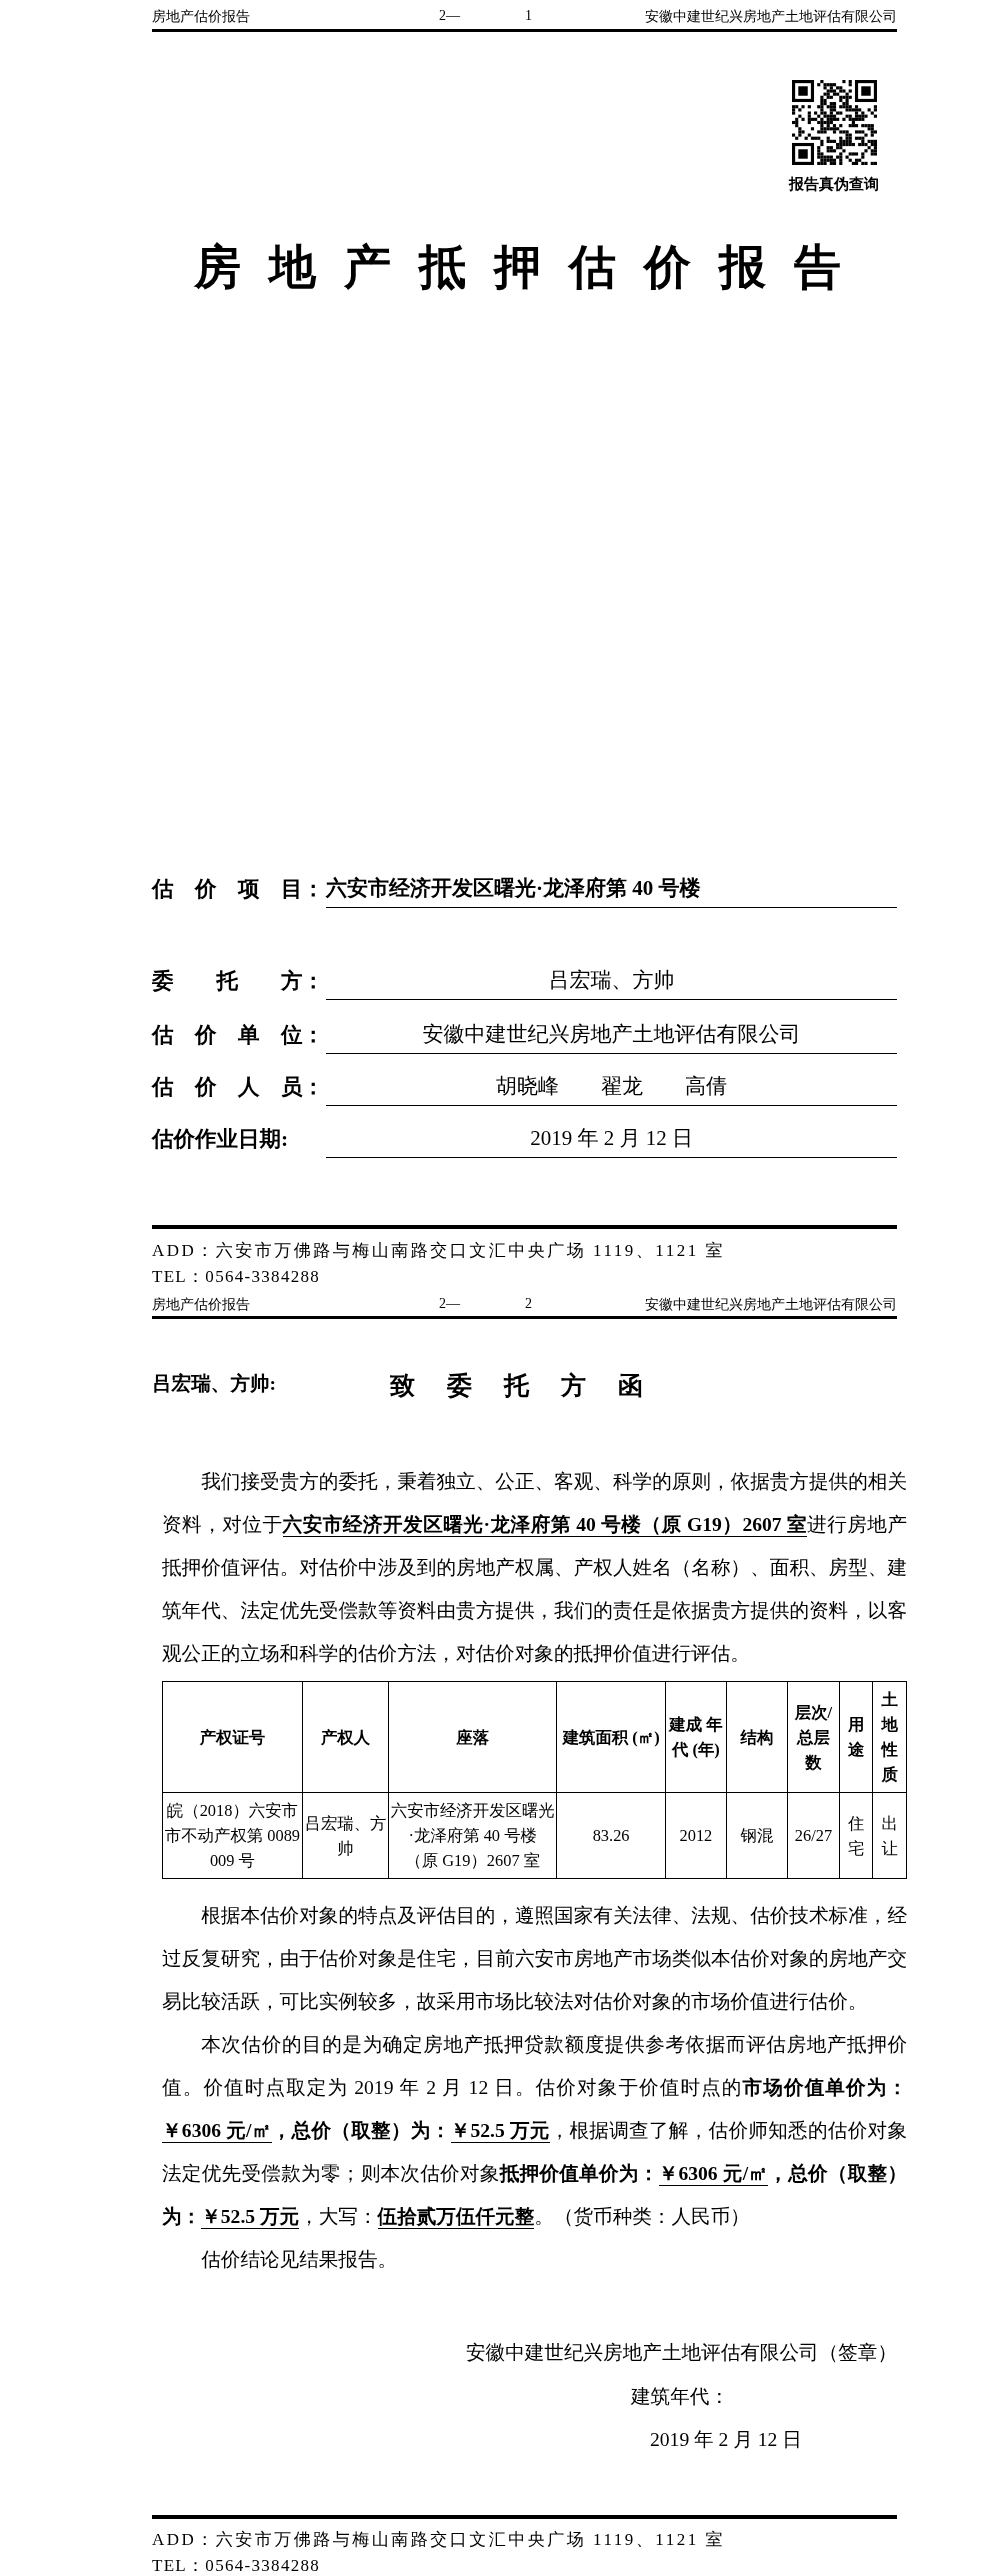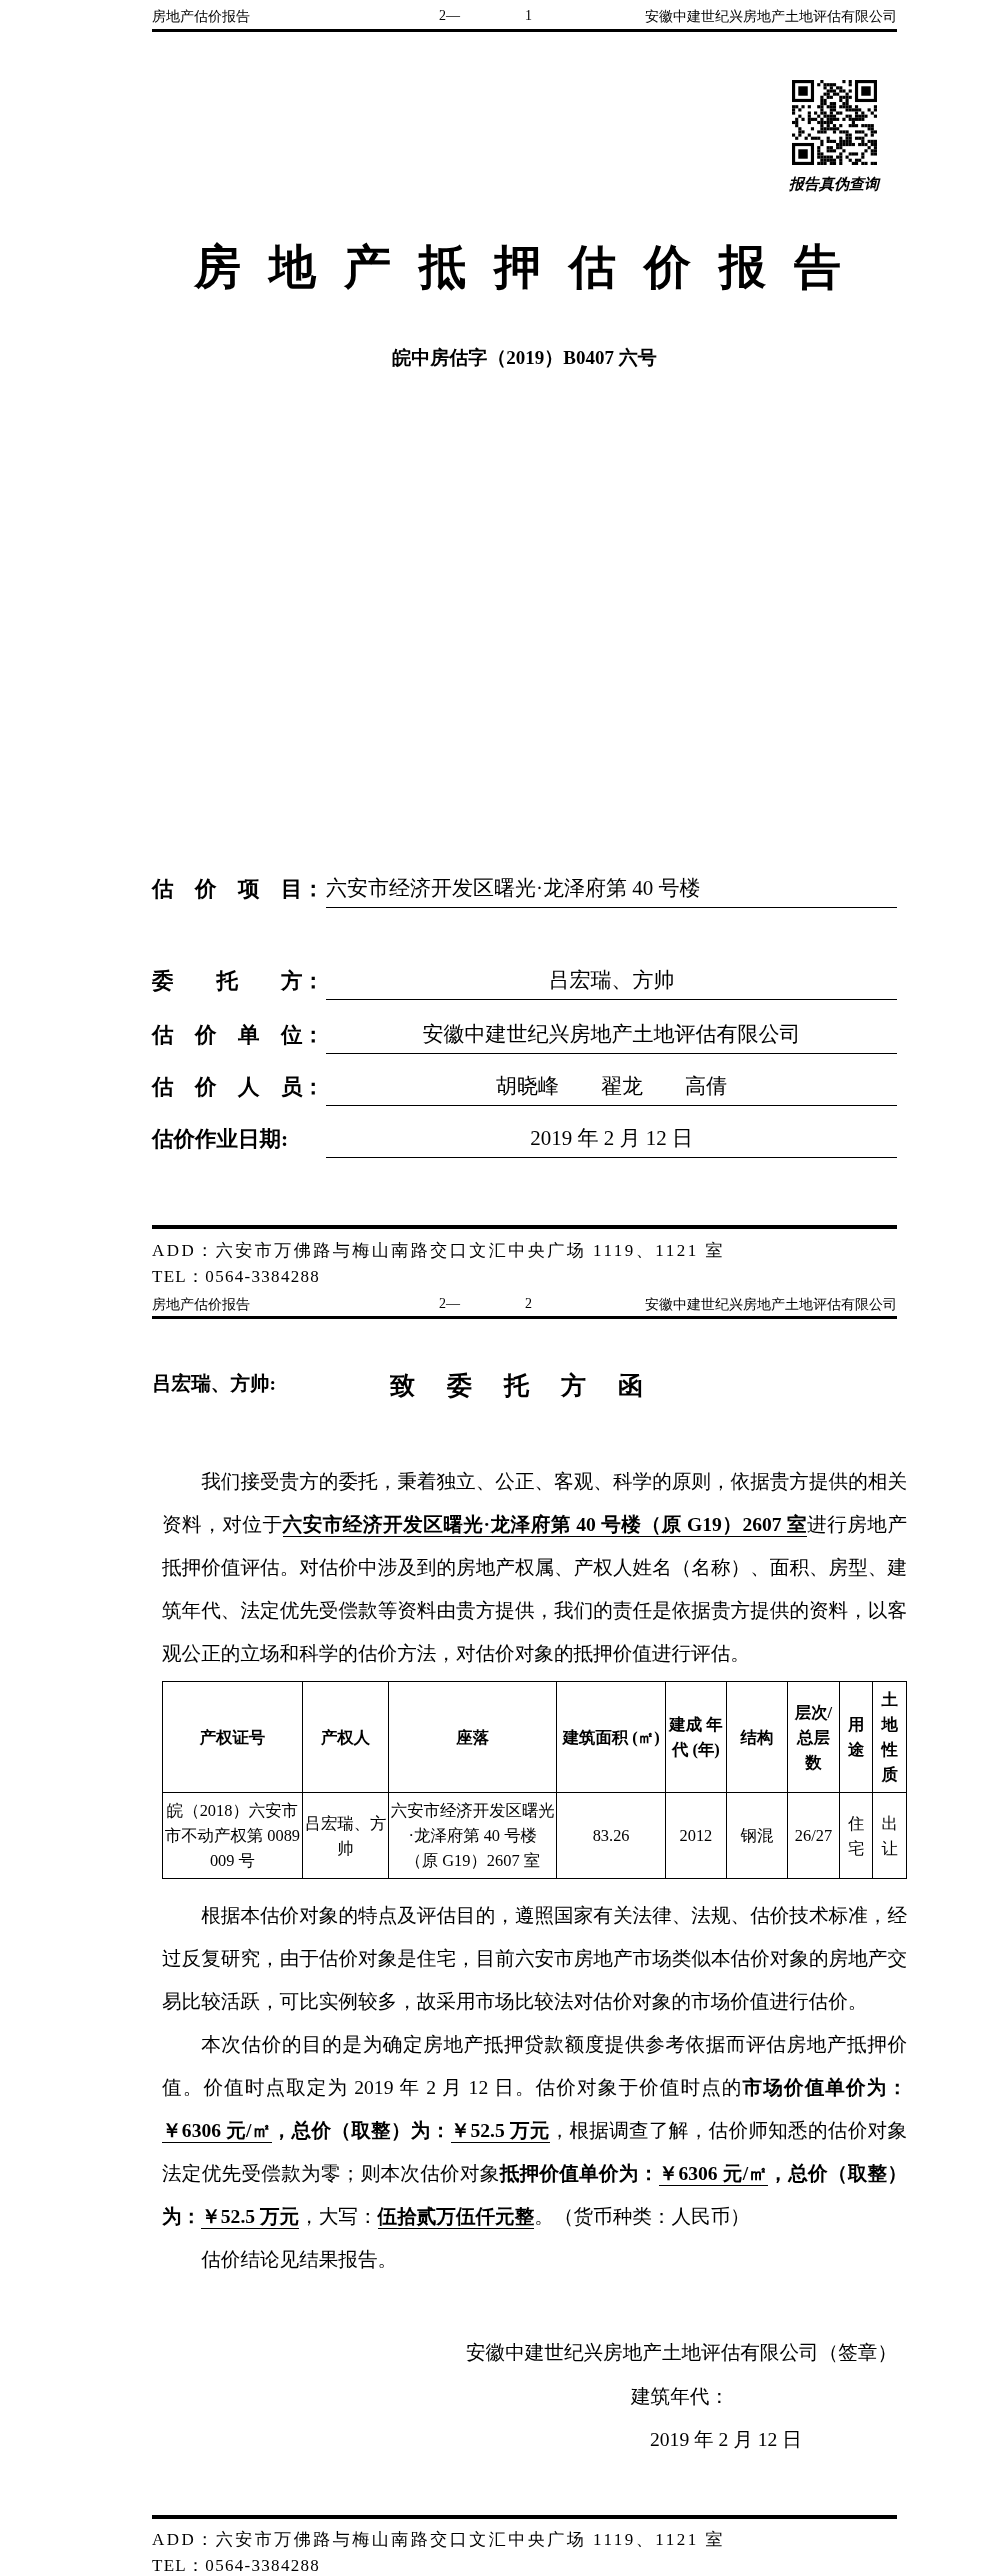--- a/index.html
+++ b/index.html
@@ -12,31 +12,31 @@
   .runhdr{position:absolute;left:152px;width:745px;height:19px;font-size:14px;}
   .runhdr .h-left{position:absolute;left:0;top:0;}
   .runhdr .h-mid1{position:absolute;left:287px;top:0;}
   .runhdr .h-mid2{position:absolute;left:373px;top:0;}
   .runhdr .h-right{position:absolute;right:0;top:0;}
   .rule{position:absolute;left:152px;width:745px;height:3.2px;background:#000;}
   .f-line{position:absolute;left:152px;width:796px;font-size:17px;letter-spacing:2.5px;white-space:nowrap;}
   
   .qr-wrap{position:absolute;left:788px;top:80px;width:92px;text-align:center;}
   .qr-wrap svg{display:block;margin:0 auto;width:85px;height:85px;}
-  .qr-label{margin-top:10px;font-size:15px;font-weight:bold;white-space:nowrap;font-style:italic;}
+  .qr-label{margin-top:10px;font-size:15px;font-weight:bold;white-space:nowrap;}
   .main-title{position:absolute;top:236px;left:152px;width:745px;text-align:center;
     font-size:47px;font-weight:bold;letter-spacing:28px;text-indent:14px;white-space:nowrap;}
   .doc-num{position:absolute;top:345px;left:152px;width:745px;text-align:center;
     font-size:19px;font-weight:bold;}
   .frow{position:absolute;left:152px;width:745px;display:flex;align-items:flex-end;}
   .flabel{width:174px;font-size:21.5px;font-weight:bold;white-space:pre;padding-bottom:5px;}
   .fval{flex:1;border-bottom:1.9px solid #000;font-size:21px;text-align:center;
     padding-bottom:5px;min-height:28px;white-space:nowrap;}
   .fval.left{text-align:left;}
-  .fval.bold{font-weight:normal;}
+  .fval.bold{font-weight:bold;}
   .fval.pad{padding-left:11.4px;}
   
   .letter-title{position:absolute;top:1369px;left:152px;width:745px;text-align:center;
     font-size:25px;font-weight:bold;letter-spacing:32px;text-indent:16px;white-space:nowrap;}
   .salutation{position:absolute;top:1370px;left:152px;font-size:19.6px;font-weight:bold;}
   .letter-body{position:absolute;top:1460px;left:152px;width:745px;
     font-size:19.6px;line-height:43px;margin-left:10px;}
   .para{text-align:justify;text-indent:2em;margin:0;}
   .para span.b{font-weight:bold;}
   .para span.bu{font-weight:bold;border-bottom:1.9px solid #000;padding-bottom:0.6px;}
@@ -324,21 +324,20 @@
         <rect x="105" y="5" width="25" height="25" fill="#fff"></rect>
         <rect x="110" y="10" width="15" height="15" fill="#000"></rect>
         <rect x="0" y="100" width="35" height="35" fill="#000"></rect>
         <rect x="5" y="105" width="25" height="25" fill="#fff"></rect>
         <rect x="10" y="110" width="15" height="15" fill="#000"></rect>
       </svg>
     <div class="qr-label">报告真伪查询</div>
   </div>
 
   <div class="main-title">房地产抵押估价报告</div>
-  <div class="doc-num">皖中房估字（2019）B0407 六号</div>
 
   <div class="frow" style="top:874px;">
     <span class="flabel">估　价　项　目：</span>
     <span class="fval left bold">六安市经济开发区曙光·龙泽府第 40 号楼</span>
   </div>
   <div class="frow" style="top:966px;">
     <span class="flabel">委　　托　　方：</span>
     <span class="fval">吕宏瑞、方帅</span>
   </div>
   <div class="frow" style="top:1020px;">

